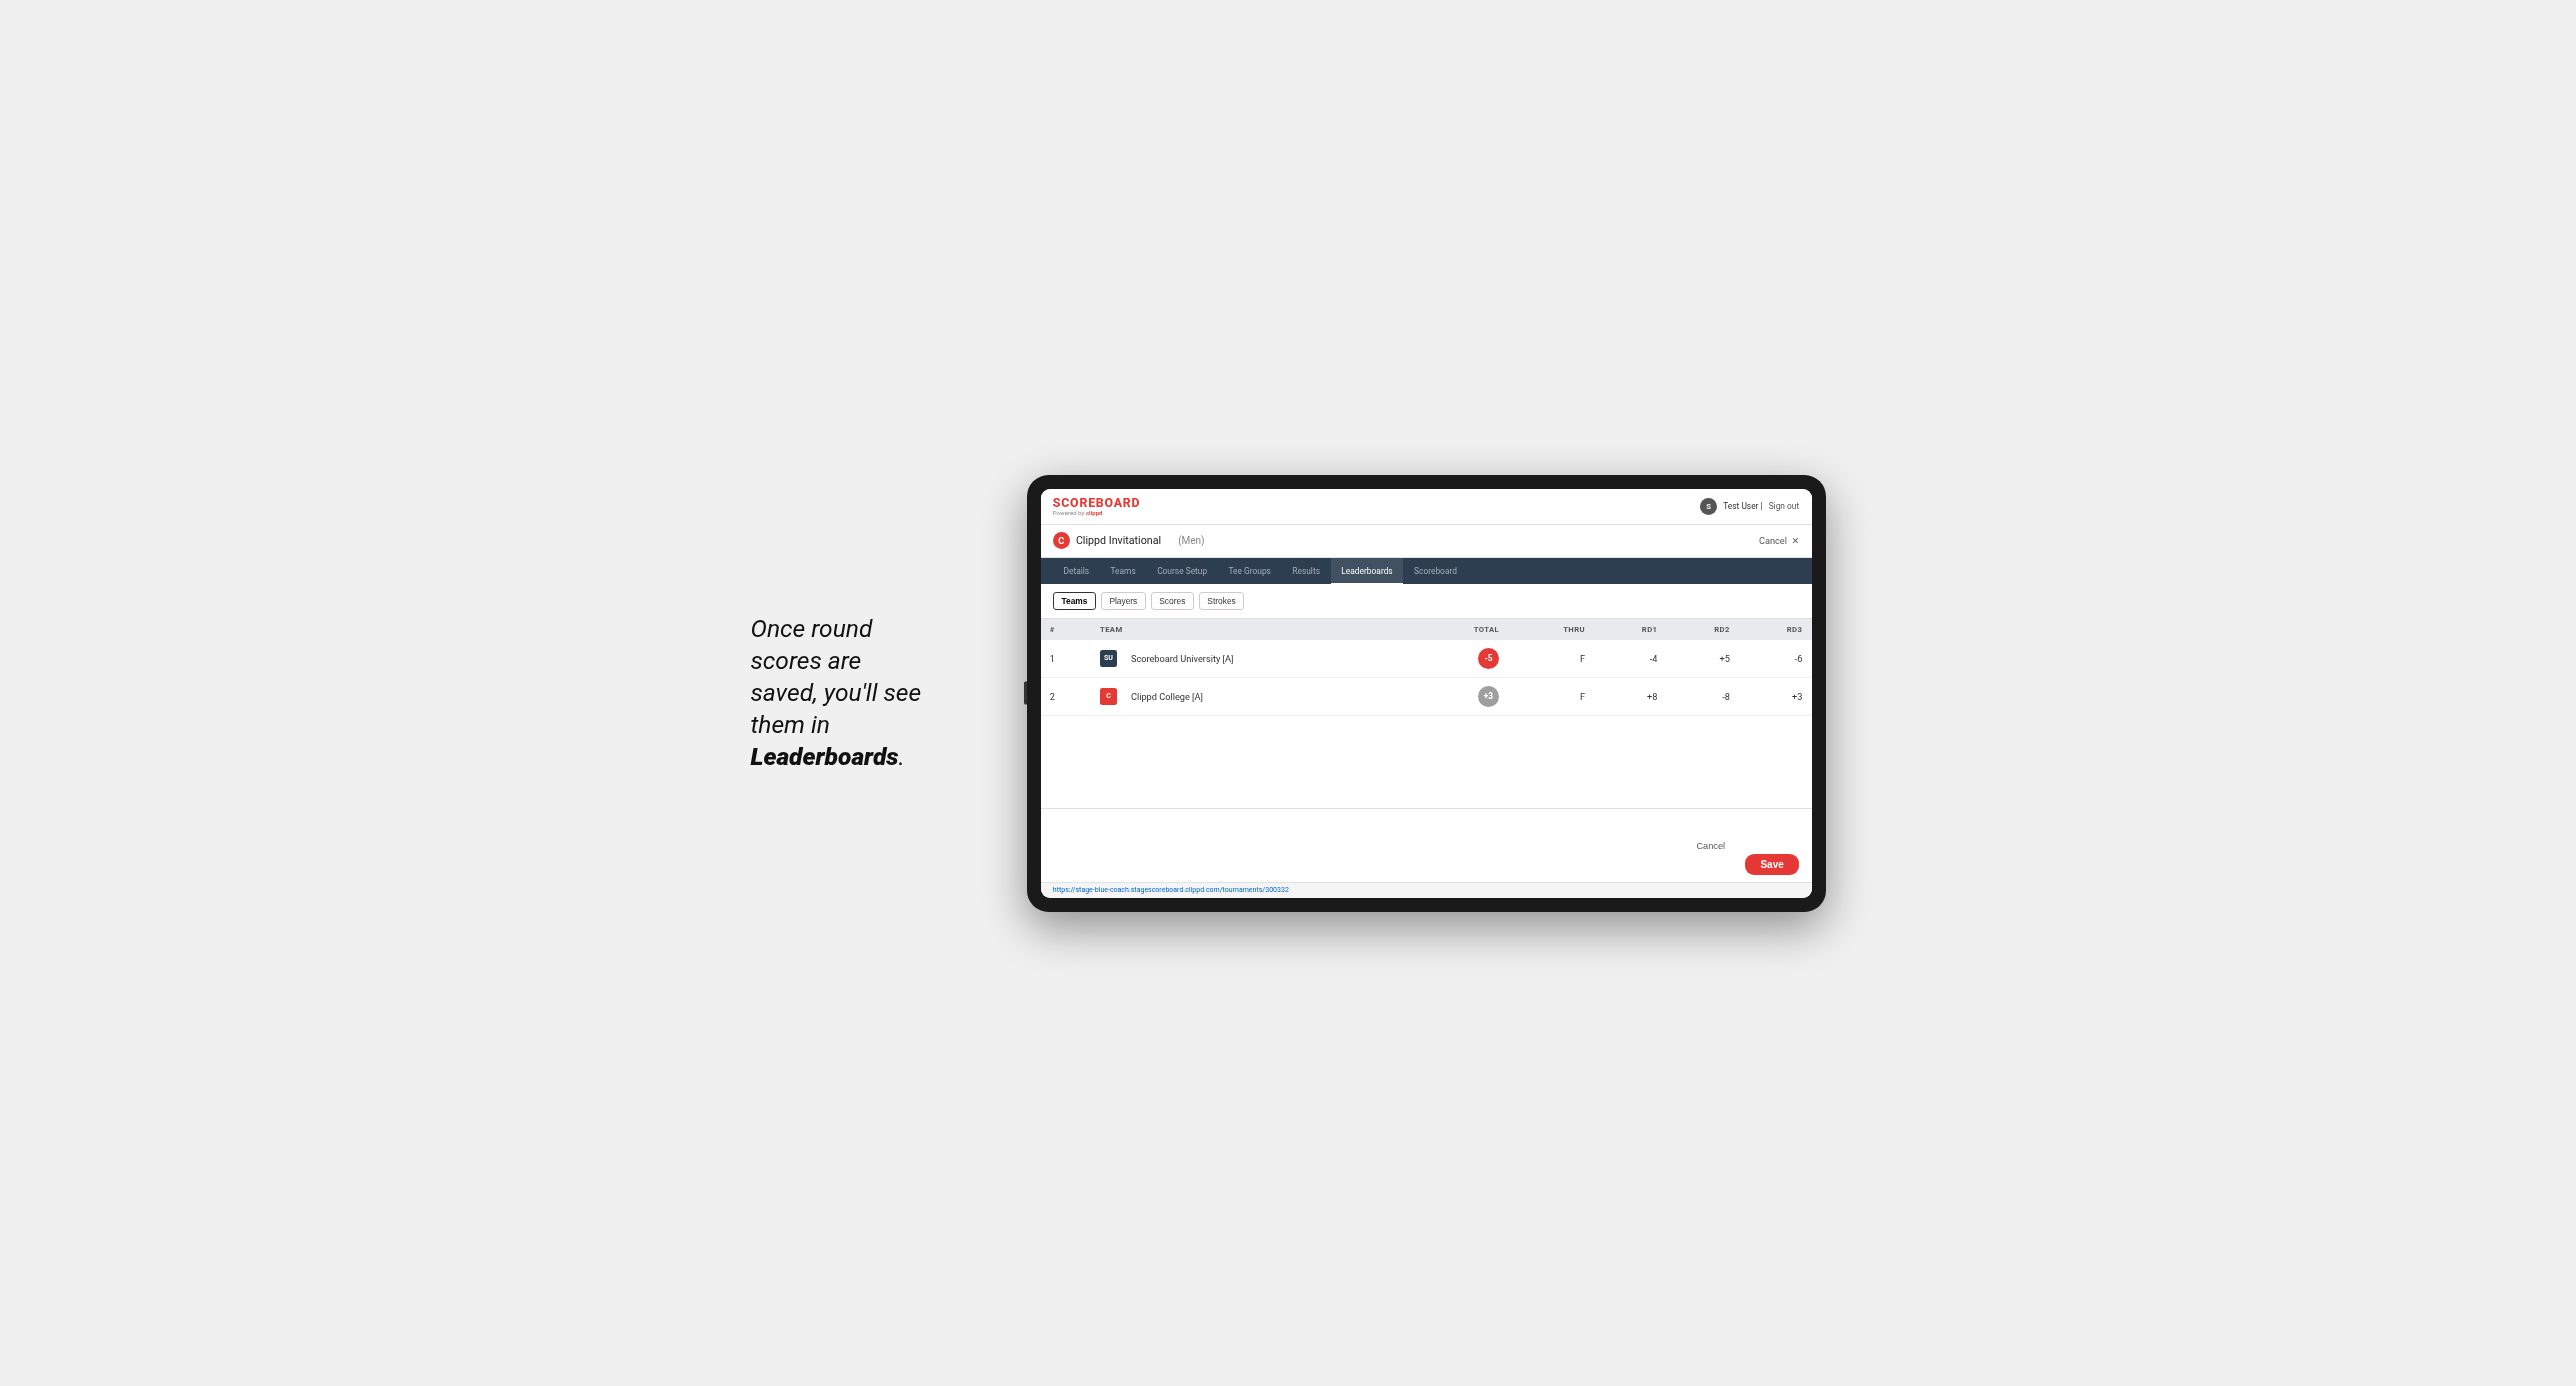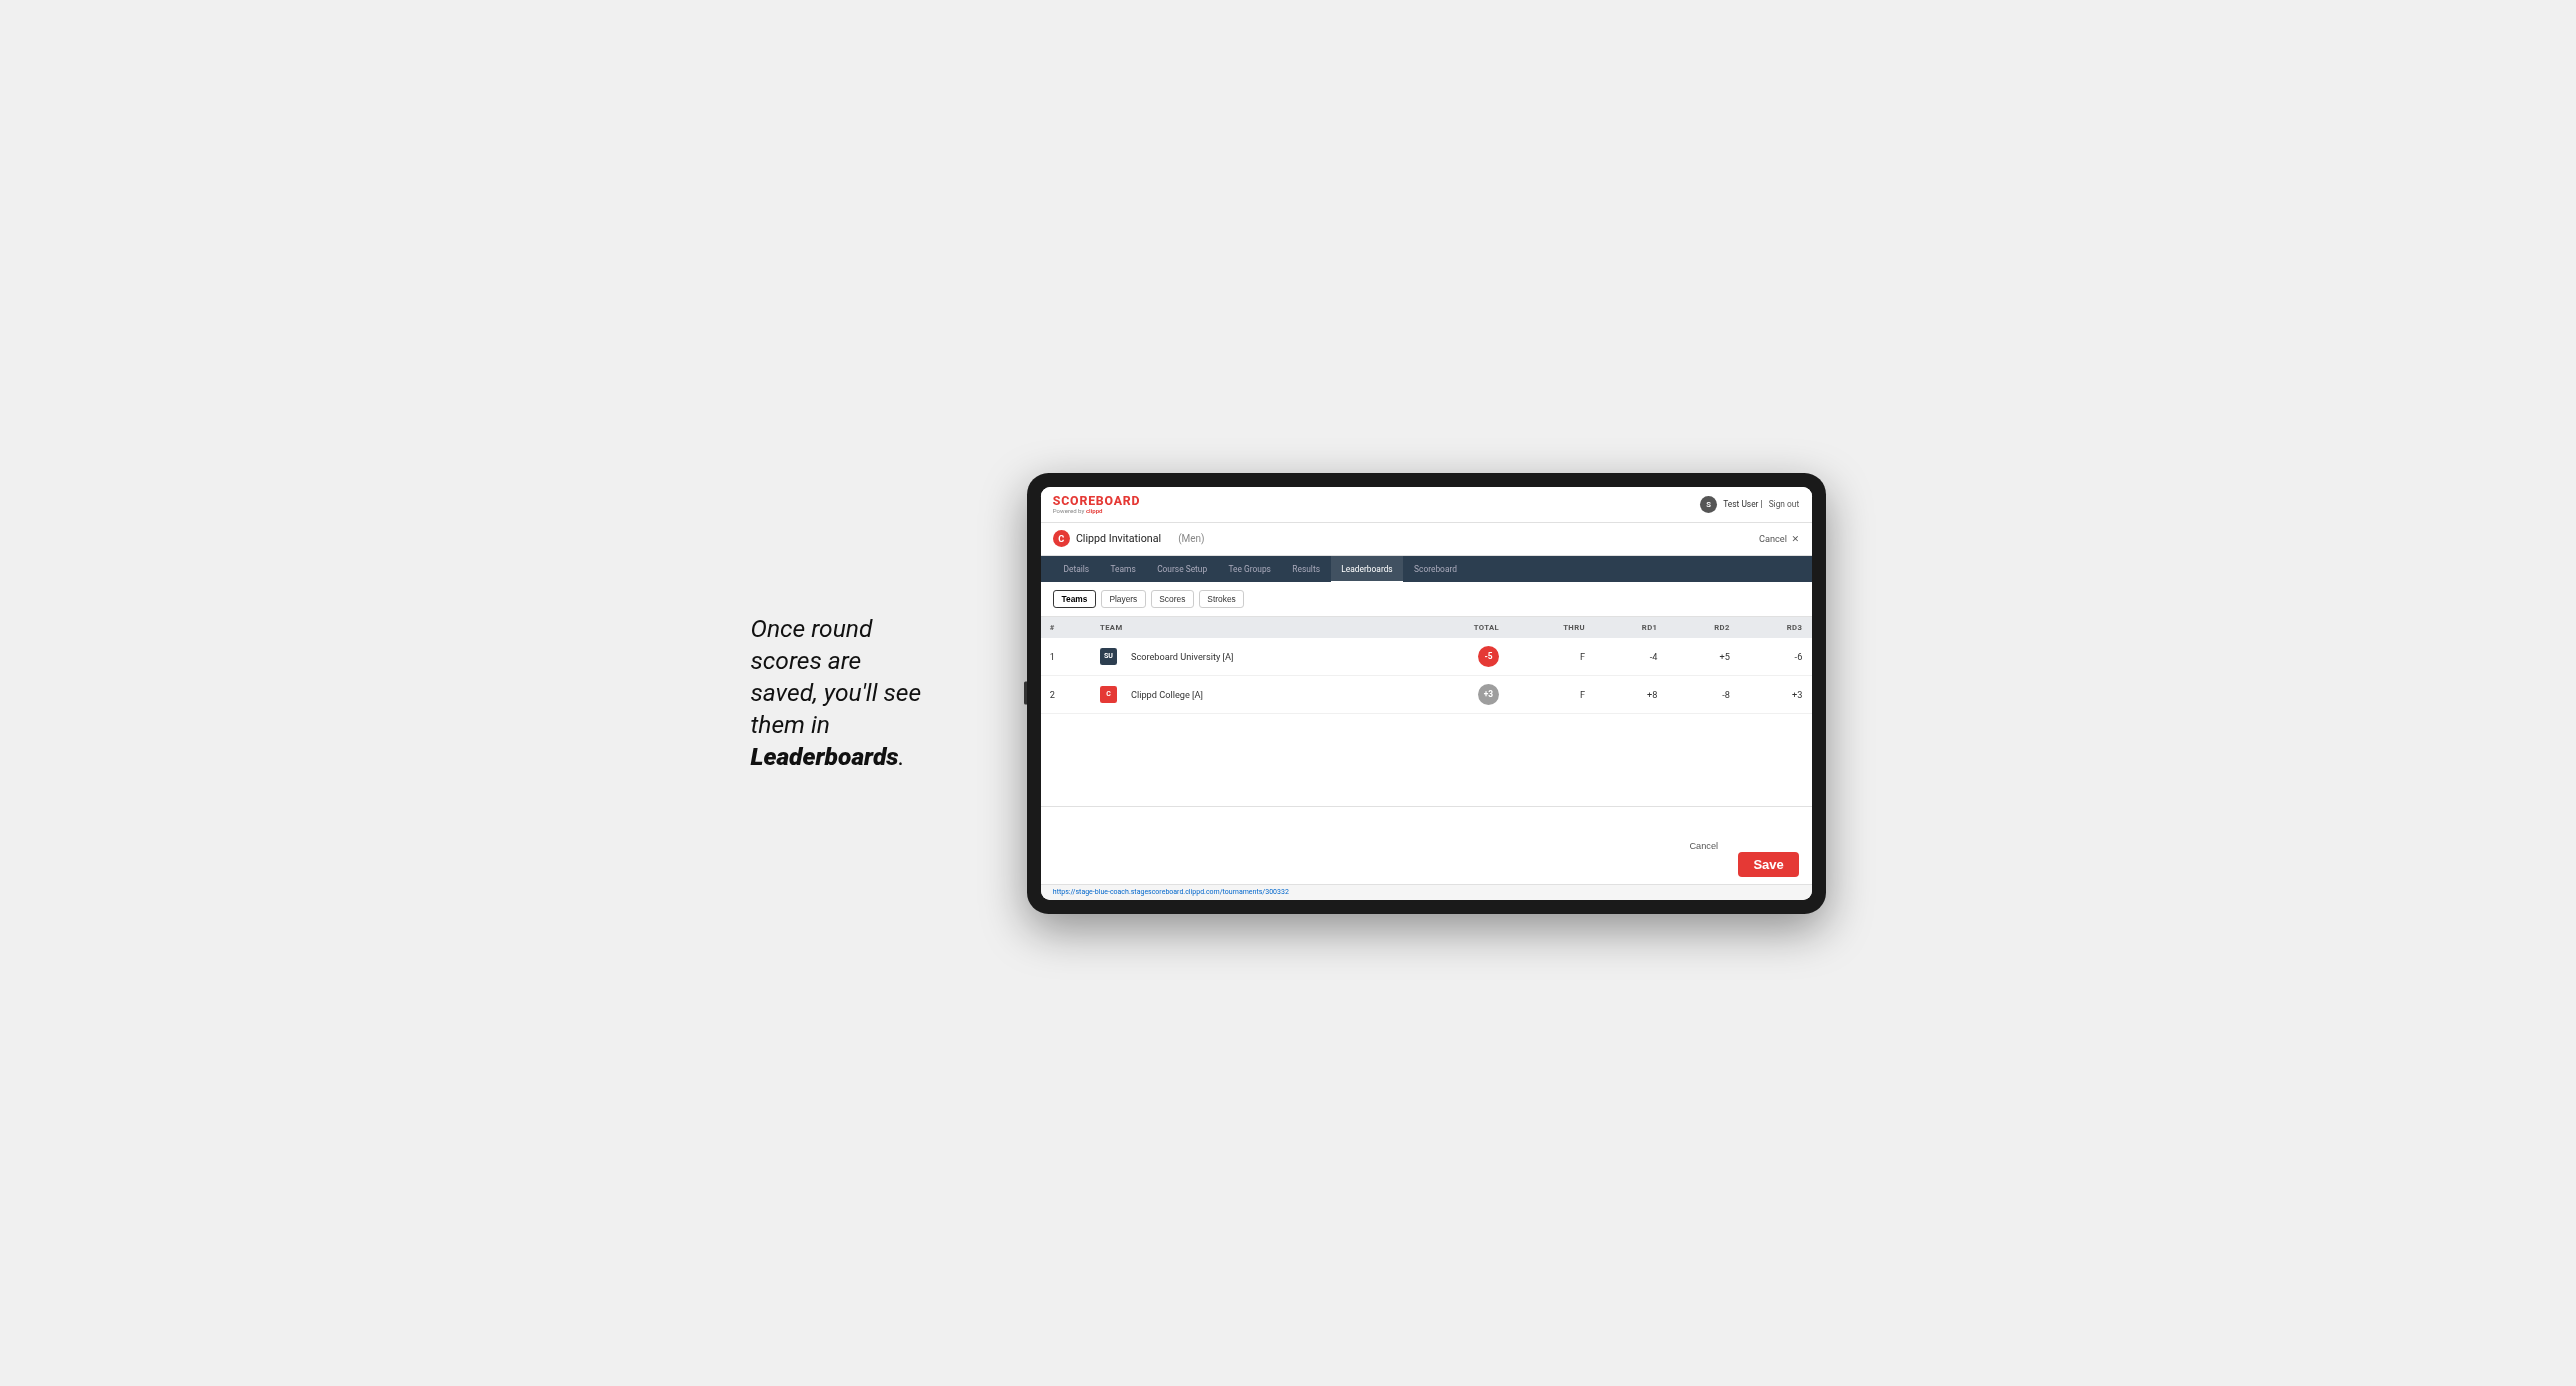--- a/index.html
+++ b/index.html
@@ -321,25 +321,25 @@
       padding: 4.6px 12.3px;
       font-size: 9.2px;
       border: none;
       background: transparent;
       color: #555;
       cursor: pointer;
     }
 
     .btn-save {
       padding: 4.6px 15.4px;
-      font-size: 13px;
+      font-size: 10px;
       border: none;
       background: #e53935;
       color: #fff;
-      border-radius: 4px;
+      border-radius: 9px;
       cursor: pointer;
       font-weight: 600;
       margin-top: 38px;
     }
 
     .url-bar {
       padding: 3.1px 12.3px;
       font-size: 7px;
       color: #0066cc;
       background: #f5f5f5;

